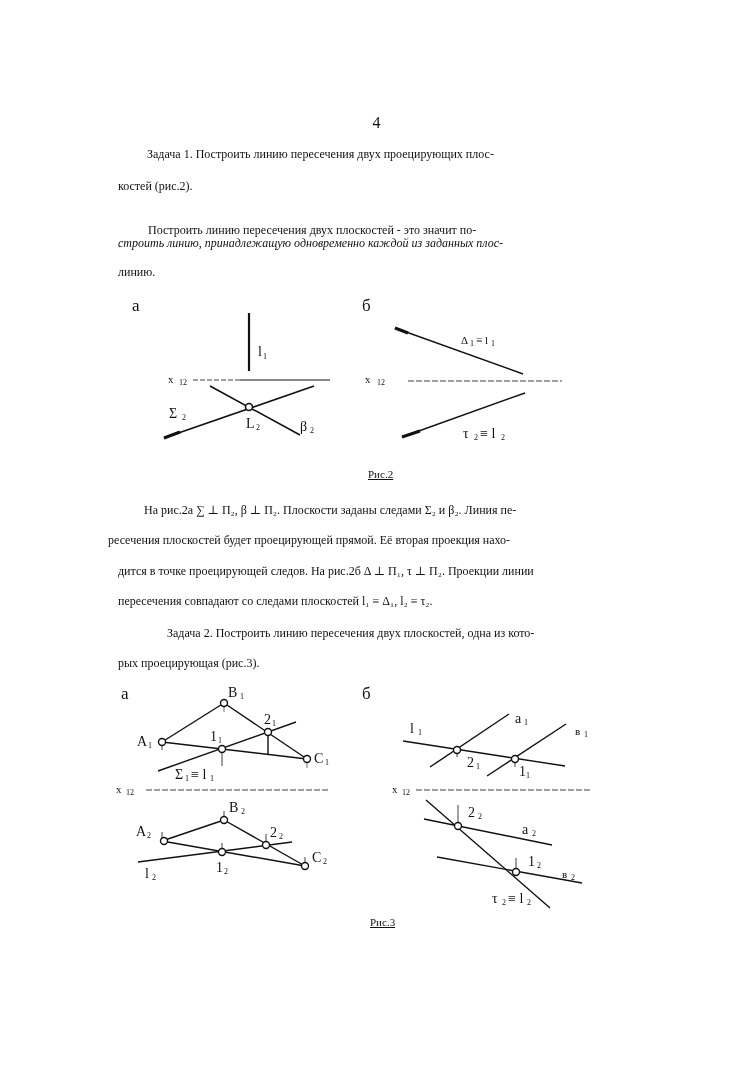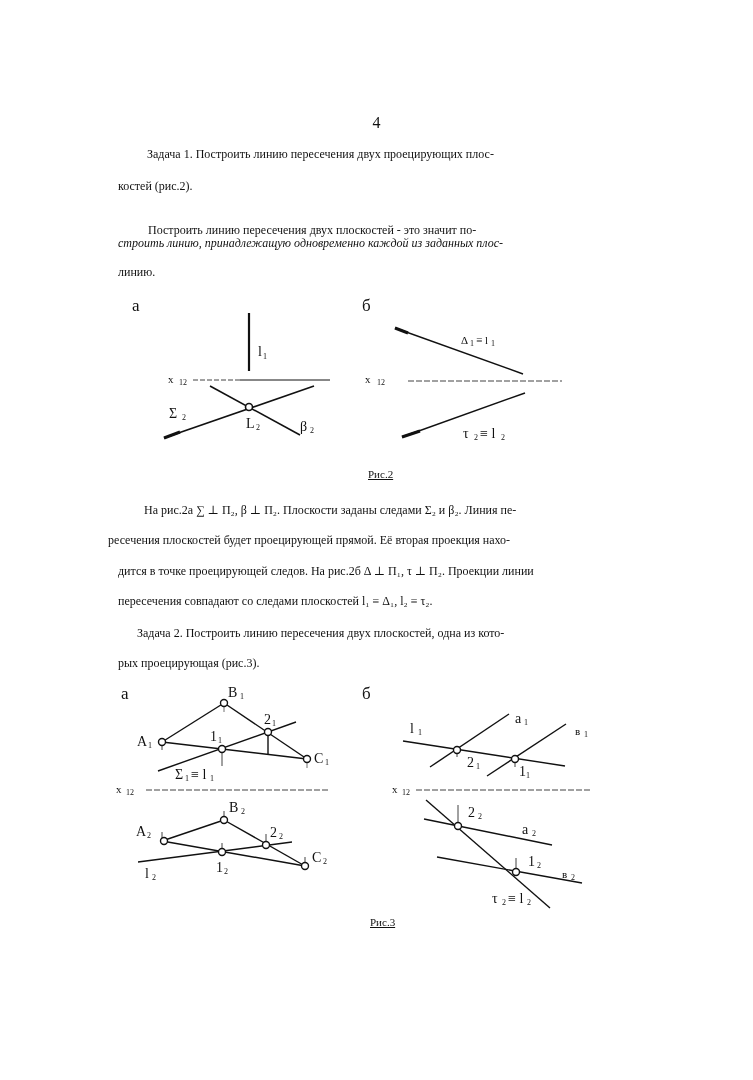--- a/index.html
+++ b/index.html
@@ -183,19 +183,19 @@
   </g>
 </svg>
 
 <div class="cap" style="left:368px;top:468px;">Рис.2</div>
 
 <div class="t" style="left:144px;top:500px;">На рис.2а ∑ ⊥ П₂, β ⊥ П₂. Плоскости заданы следами Σ₂ и β₂. Линия пе-</div>
 <div class="t" style="left:108px;top:530px;">ресечения плоскостей будет проецирующей прямой. Её вторая проекция нахо-</div>
 <div class="t" style="left:118px;top:561px;">дится в точке проецирующей следов. На рис.2б Δ ⊥ П₁, τ ⊥ П₂. Проекции линии</div>
 <div class="t" style="left:118px;top:591px;">пересечения совпадают со следами плоскостей l₁ ≡ Δ₁, l₂ ≡ τ₂.</div>
 
-<div class="t" style="left:137px;top:623px;text-align:center;">Задача 2. Построить линию пересечения двух плоскостей, одна из кото-</div>
+<div class="t" style="left:167px;top:623px;text-align:center;">Задача 2. Построить линию пересечения двух плоскостей, одна из кото-</div>
 <div class="t" style="left:118px;top:653px;">рых проецирующая (рис.3).</div>
 
 <div class="lbl" style="left:121px;top:684px;">а</div>
 <div class="lbl" style="left:362px;top:684px;">б</div>
 
 <div class="cap" style="left:370px;top:916px;">Рис.3</div>
 
 </body></html>

